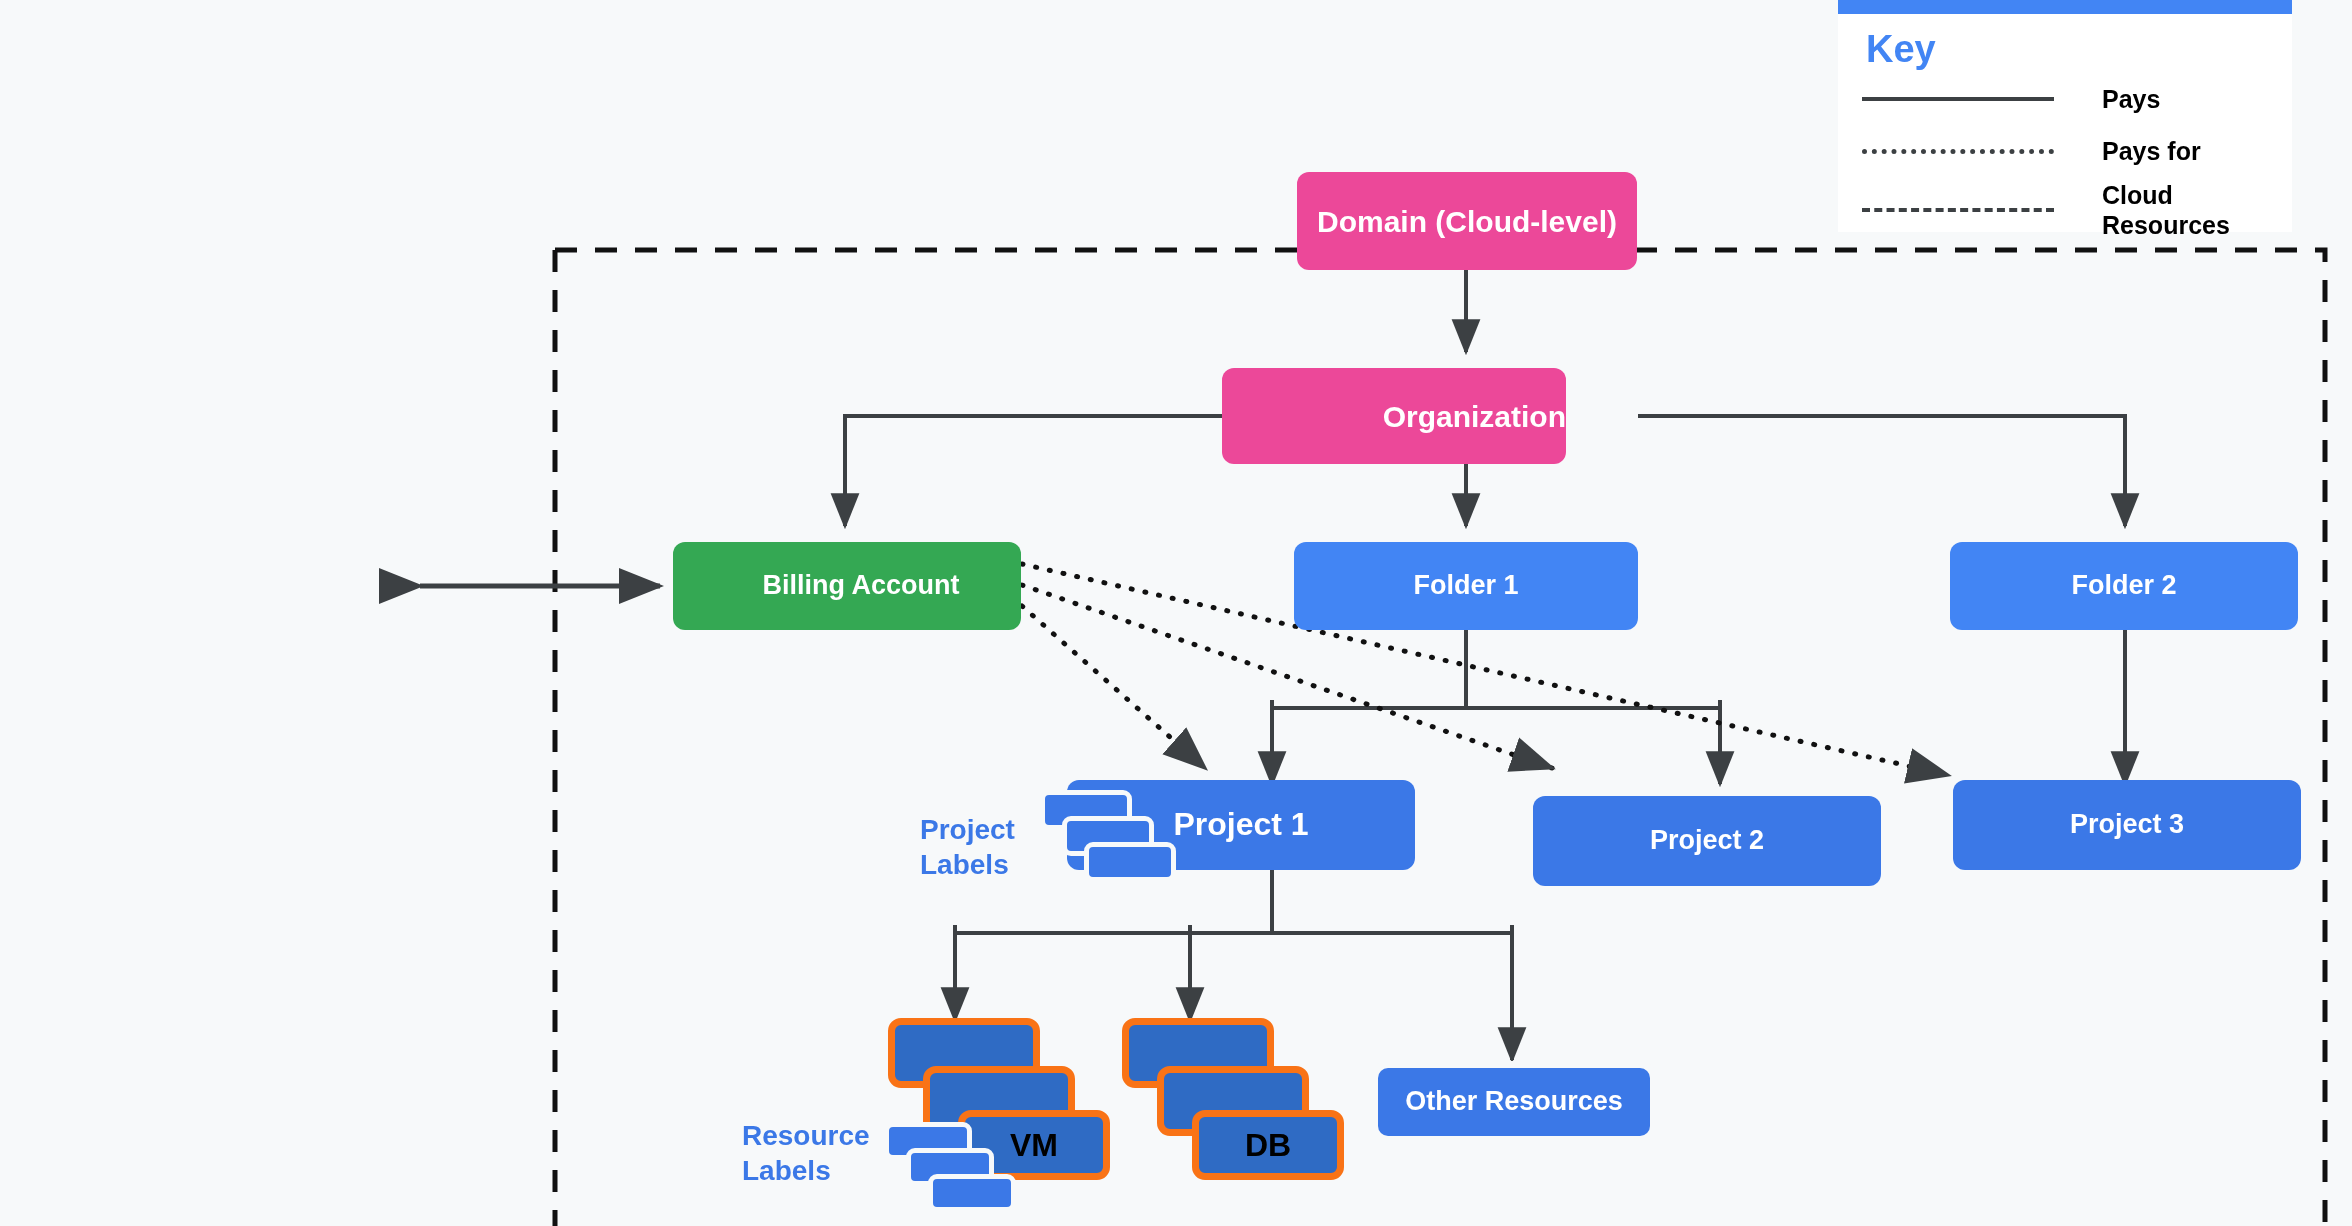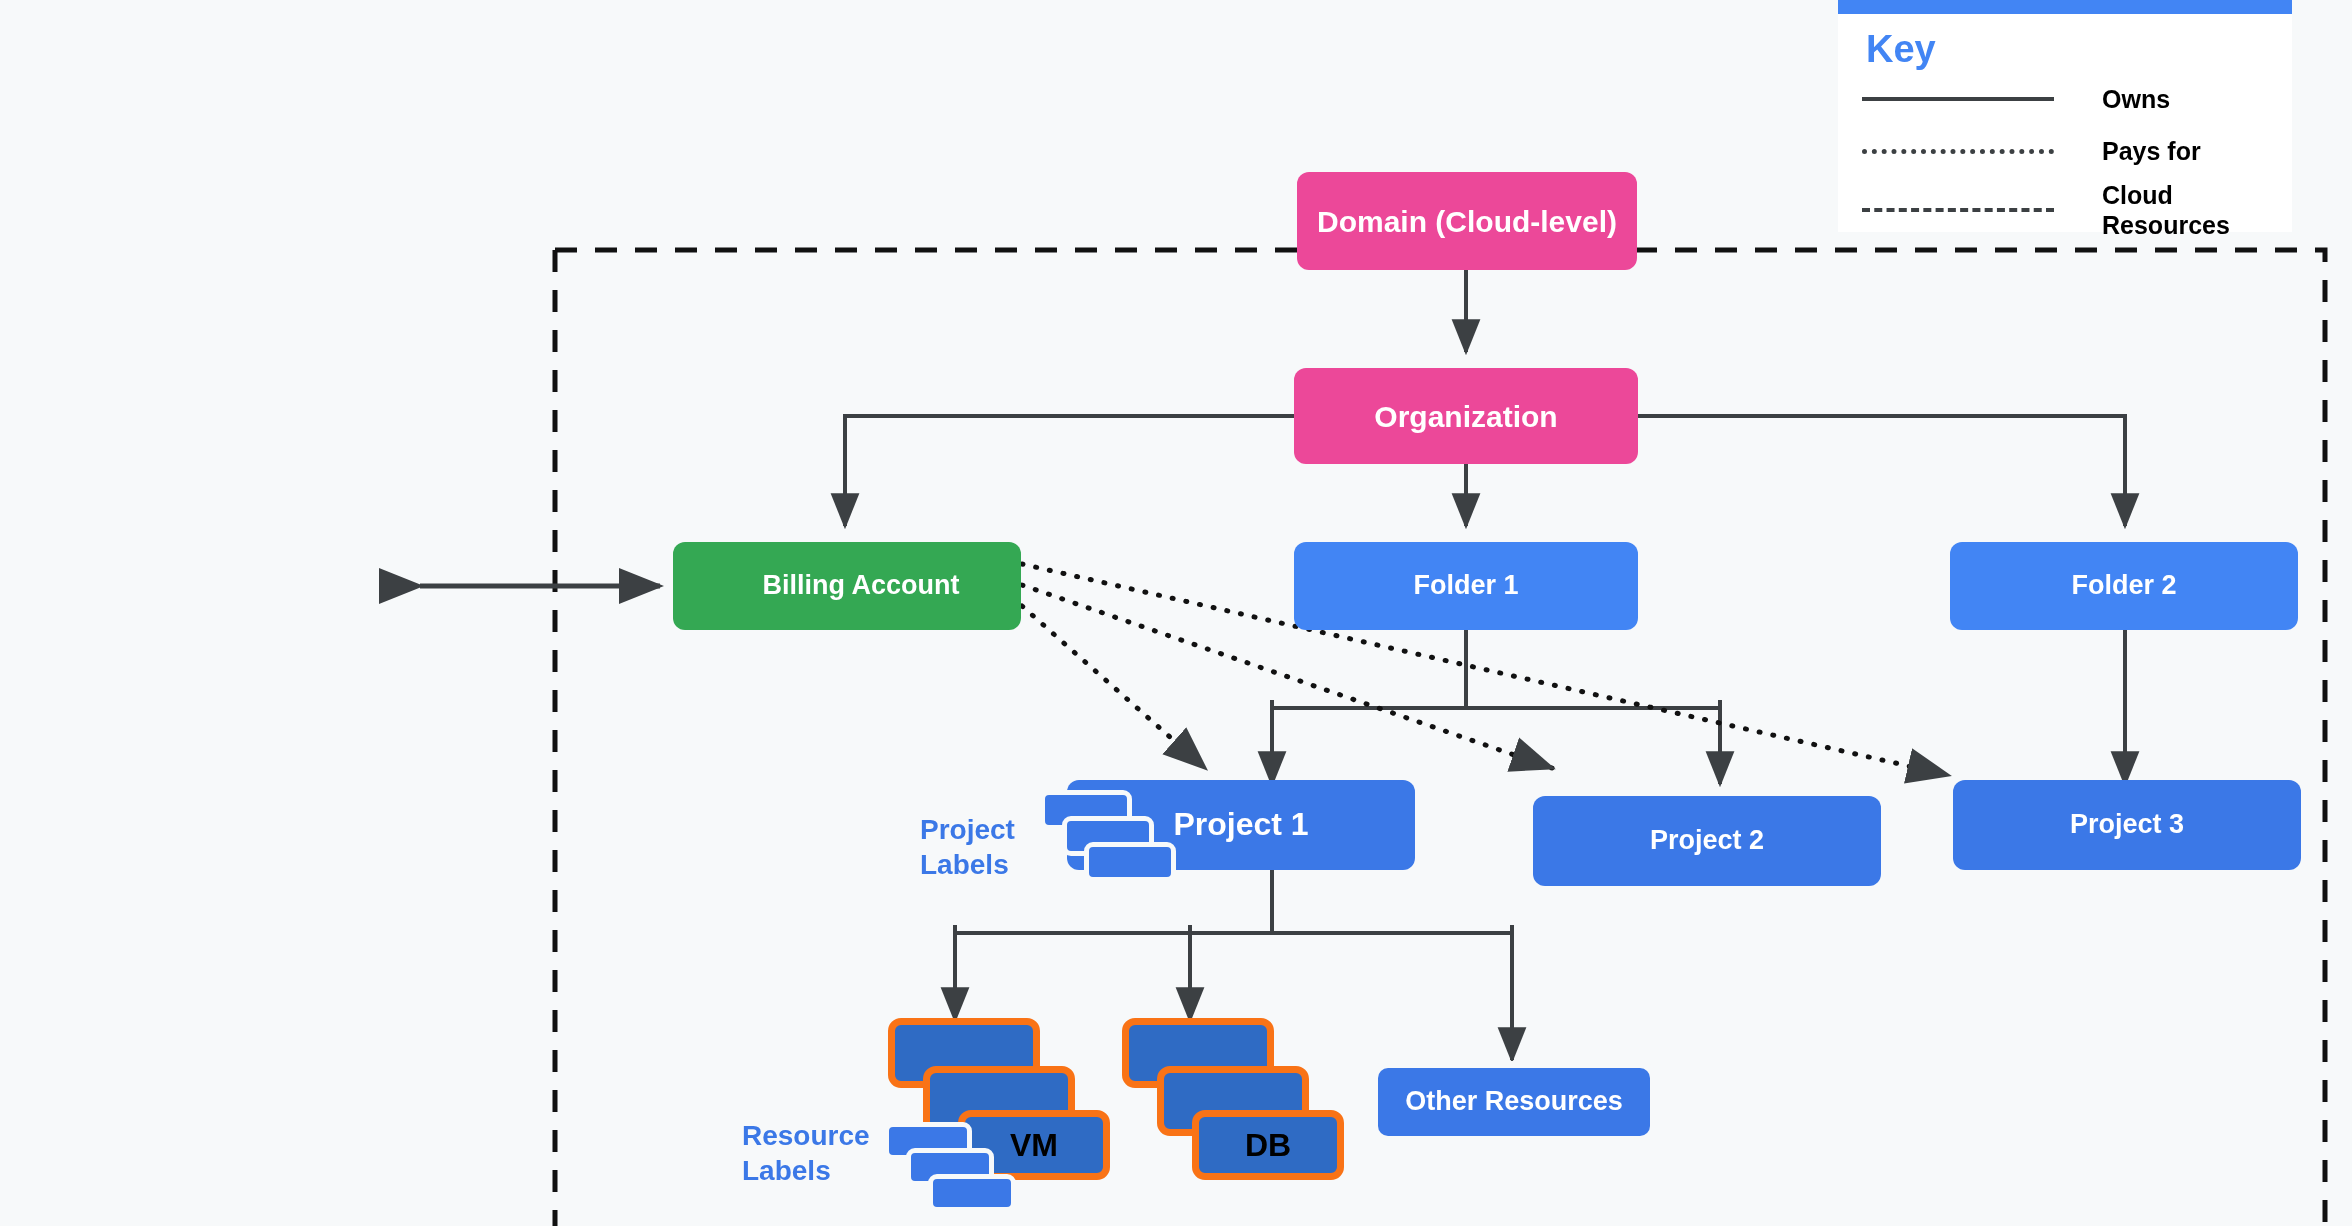--- a/index.html
+++ b/index.html
@@ -128,21 +128,21 @@
     <path d="M1272,870 L1272,933 M955,933 L1512,933" fill="none" stroke="#3c4043" stroke-width="4"></path>
     <line x1="955" y1="925" x2="955" y2="1020" stroke="#3c4043" stroke-width="4" marker-end="url(#ah)"></line>
     <line x1="1190" y1="925" x2="1190" y2="1020" stroke="#3c4043" stroke-width="4" marker-end="url(#ah)"></line>
     <line x1="1512" y1="925" x2="1512" y2="1060" stroke="#3c4043" stroke-width="4" marker-end="url(#ah)"></line>
   </svg>
 
   <div class="node red" style="left:1297px;top:172px;width:340px;height:98px;font-size:30px;">
     <span>Domain (Cloud-level)</span>
   </div>
 
-  <div class="node red" style="left:1294px;top:368px;width:344px;height:96px;font-size:30px;">
+  <div class="node red" style="left:1222px;top:368px;width:344px;height:96px;font-size:30px;justify-content:flex-end;">
     <span>Organization</span>
   </div>
 
 
   <div class="node green" style="left:673px;top:542px;width:348px;height:88px;font-size:27px;padding-left:28px;">
     <span>Billing Account</span>
   </div>
 
   <div class="node bluelight" style="left:1294px;top:542px;width:344px;height:88px;font-size:27px;">
     <span>Folder 1</span>
@@ -198,21 +198,21 @@
       <span>DB</span>
     </div>
   </div>
 
   <div class="key-panel" style="left:1838px;top:0px;width:454px;height:232px;">
     <div class="key-bar"></div>
     <div class="key-title">Key</div>
 
     <div class="key-row" style="left:24px;top:84px;width:410px;">
       <div class="key-sample solid"></div>
-      <div class="key-text">Owns</div>
+      <div class="key-text">Pays</div>
     </div>
 
     <div class="key-row" style="left:24px;top:136px;width:410px;">
       <div class="key-sample dotted"></div>
       <div class="key-text">Pays for</div>
     </div>
 
     <div class="key-row" style="left:24px;top:180px;width:410px;">
       <div class="key-sample dashed"></div>
       <div class="key-text">Cloud

